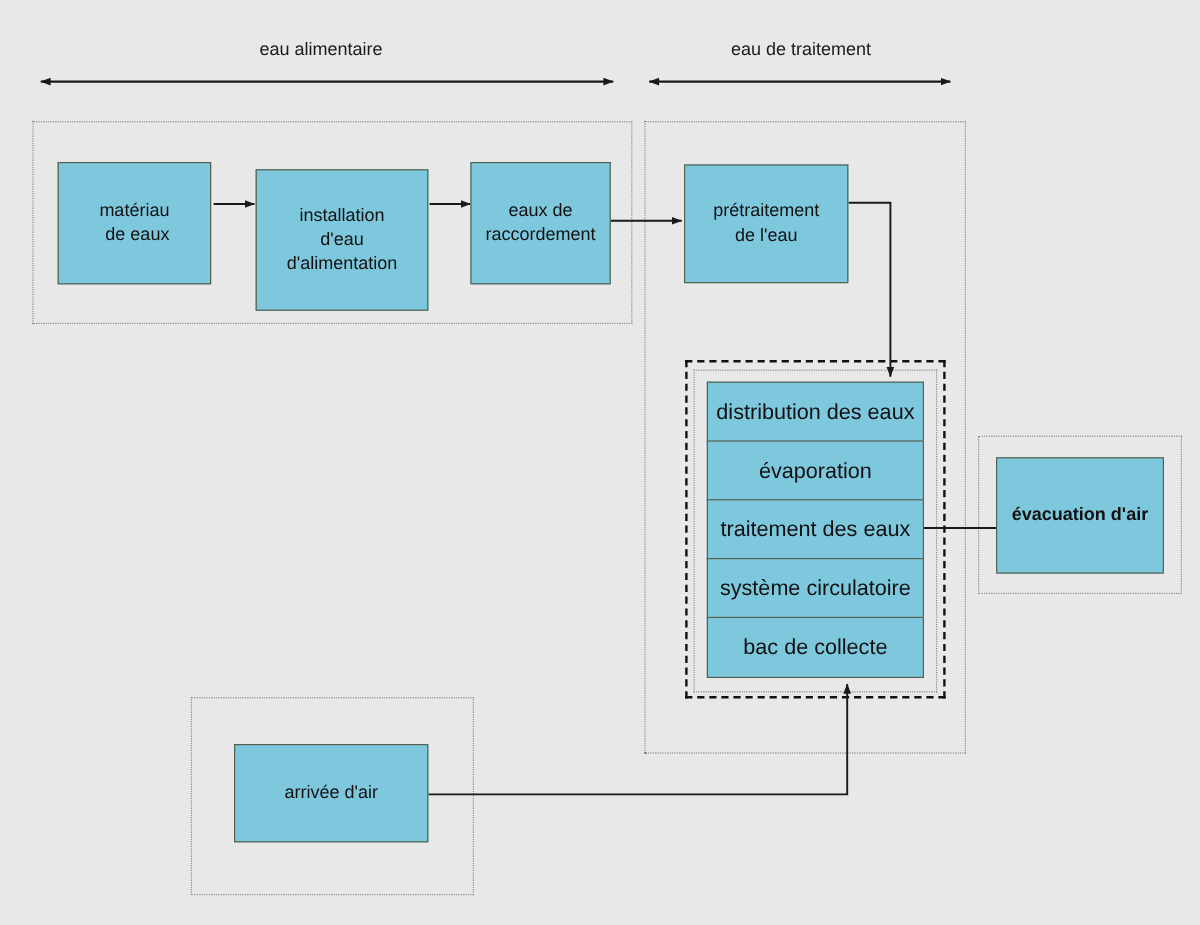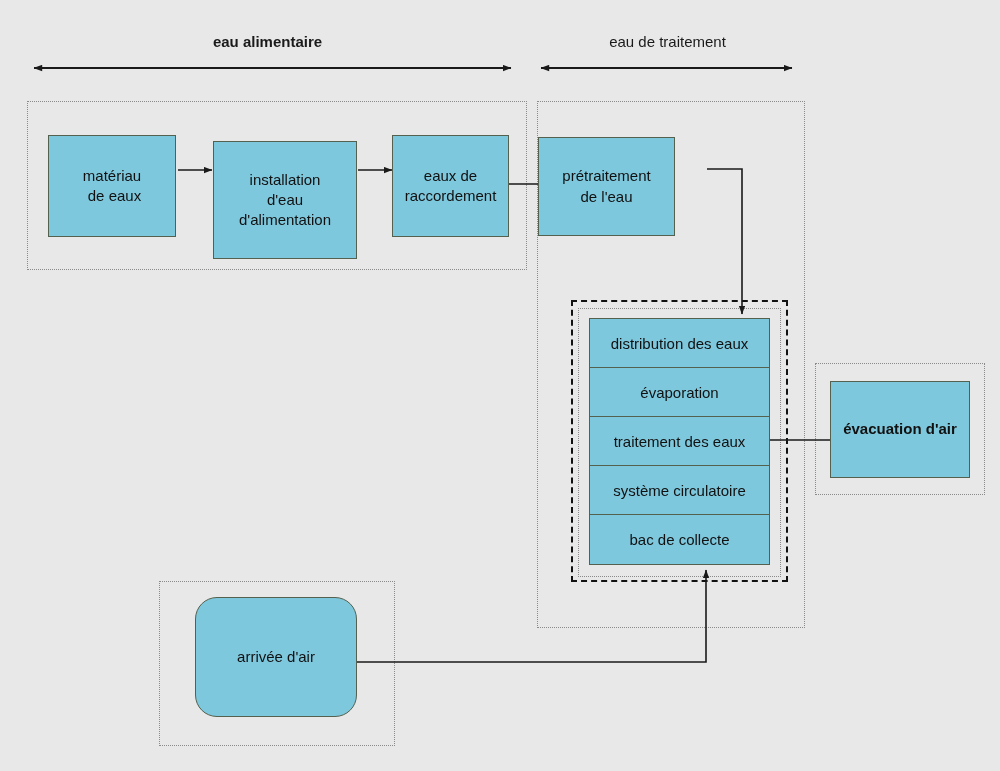--- a/index.html
+++ b/index.html
@@ -70,32 +70,32 @@
   }
   .stack-row {
     box-sizing: border-box;
     background: #7ec8de;
     border: 1.5px solid #54614e;
     margin-top: -1.5px;
     display: flex;
     align-items: center;
     justify-content: center;
     text-align: center;
-    font-size: 15px;
+    font-size: 18px;
     color: #111111;
     flex: 1 1 0;
   }
   .stack-row:first-child { margin-top: 0; }
 </style>
 </head>
 <body>
 
 <div id="diagram-root">
 
-  <div class="group-label" style="left:30px; top:33px; width:475px;font-weight:bold;">eau alimentaire</div>
+  <div class="group-label" style="left:30px; top:33px; width:475px;">eau alimentaire</div>
 
   <div class="group-label" style="left:540px; top:33px; width:255px;text-align:center;">eau de traitement</div>
 
   <div class="dotted-container" style="left:27px; top:101px; width:500px; height:169px;"></div>
 
   <div class="dotted-container" style="left:537px; top:101px; width:268px; height:527px;"></div>
 
   <div class="dotted-container" style="left:815px; top:363px; width:170px; height:132px;"></div>
 
   <div class="dotted-container" style="left:159px; top:581px; width:236px; height:165px;"></div>
@@ -145,32 +145,32 @@
     </span>
   </div>
 
   <div class="proc-box" style="left:392px; top:135px; width:117px; height:102px;">
     <span>
       <span>eaux de</span><br>
       <span>raccordement</span>
     </span>
   </div>
 
-  <div class="proc-box" style="left:538px; top:137px; width:137px; height:99px;">
+  <div class="proc-box" style="left:570px; top:137px; width:137px; height:99px;">
     <span>
       <span>prétraitement</span><br>
       <span>de l'eau</span>
     </span>
   </div>
 
   <div class="proc-box" style="left:830px; top:381px; width:140px; height:97px;font-weight:bold;">
     <span>évacuation d'air</span>
   </div>
 
-  <div class="proc-box" style="left:195px; top:597px; width:162px; height:120px;border-radius:22px;">
+  <div class="proc-box" style="left:195px; top:620px; width:162px; height:82px;">
     <span>arrivée d'air</span>
   </div>
 
   <div class="stack" style="left:589px; top:318px; width:181px; height:247px;">
     <div class="stack-row">
       <span>distribution des eaux</span>
     </div>
     <div class="stack-row">
       <span>évaporation</span>
     </div>

